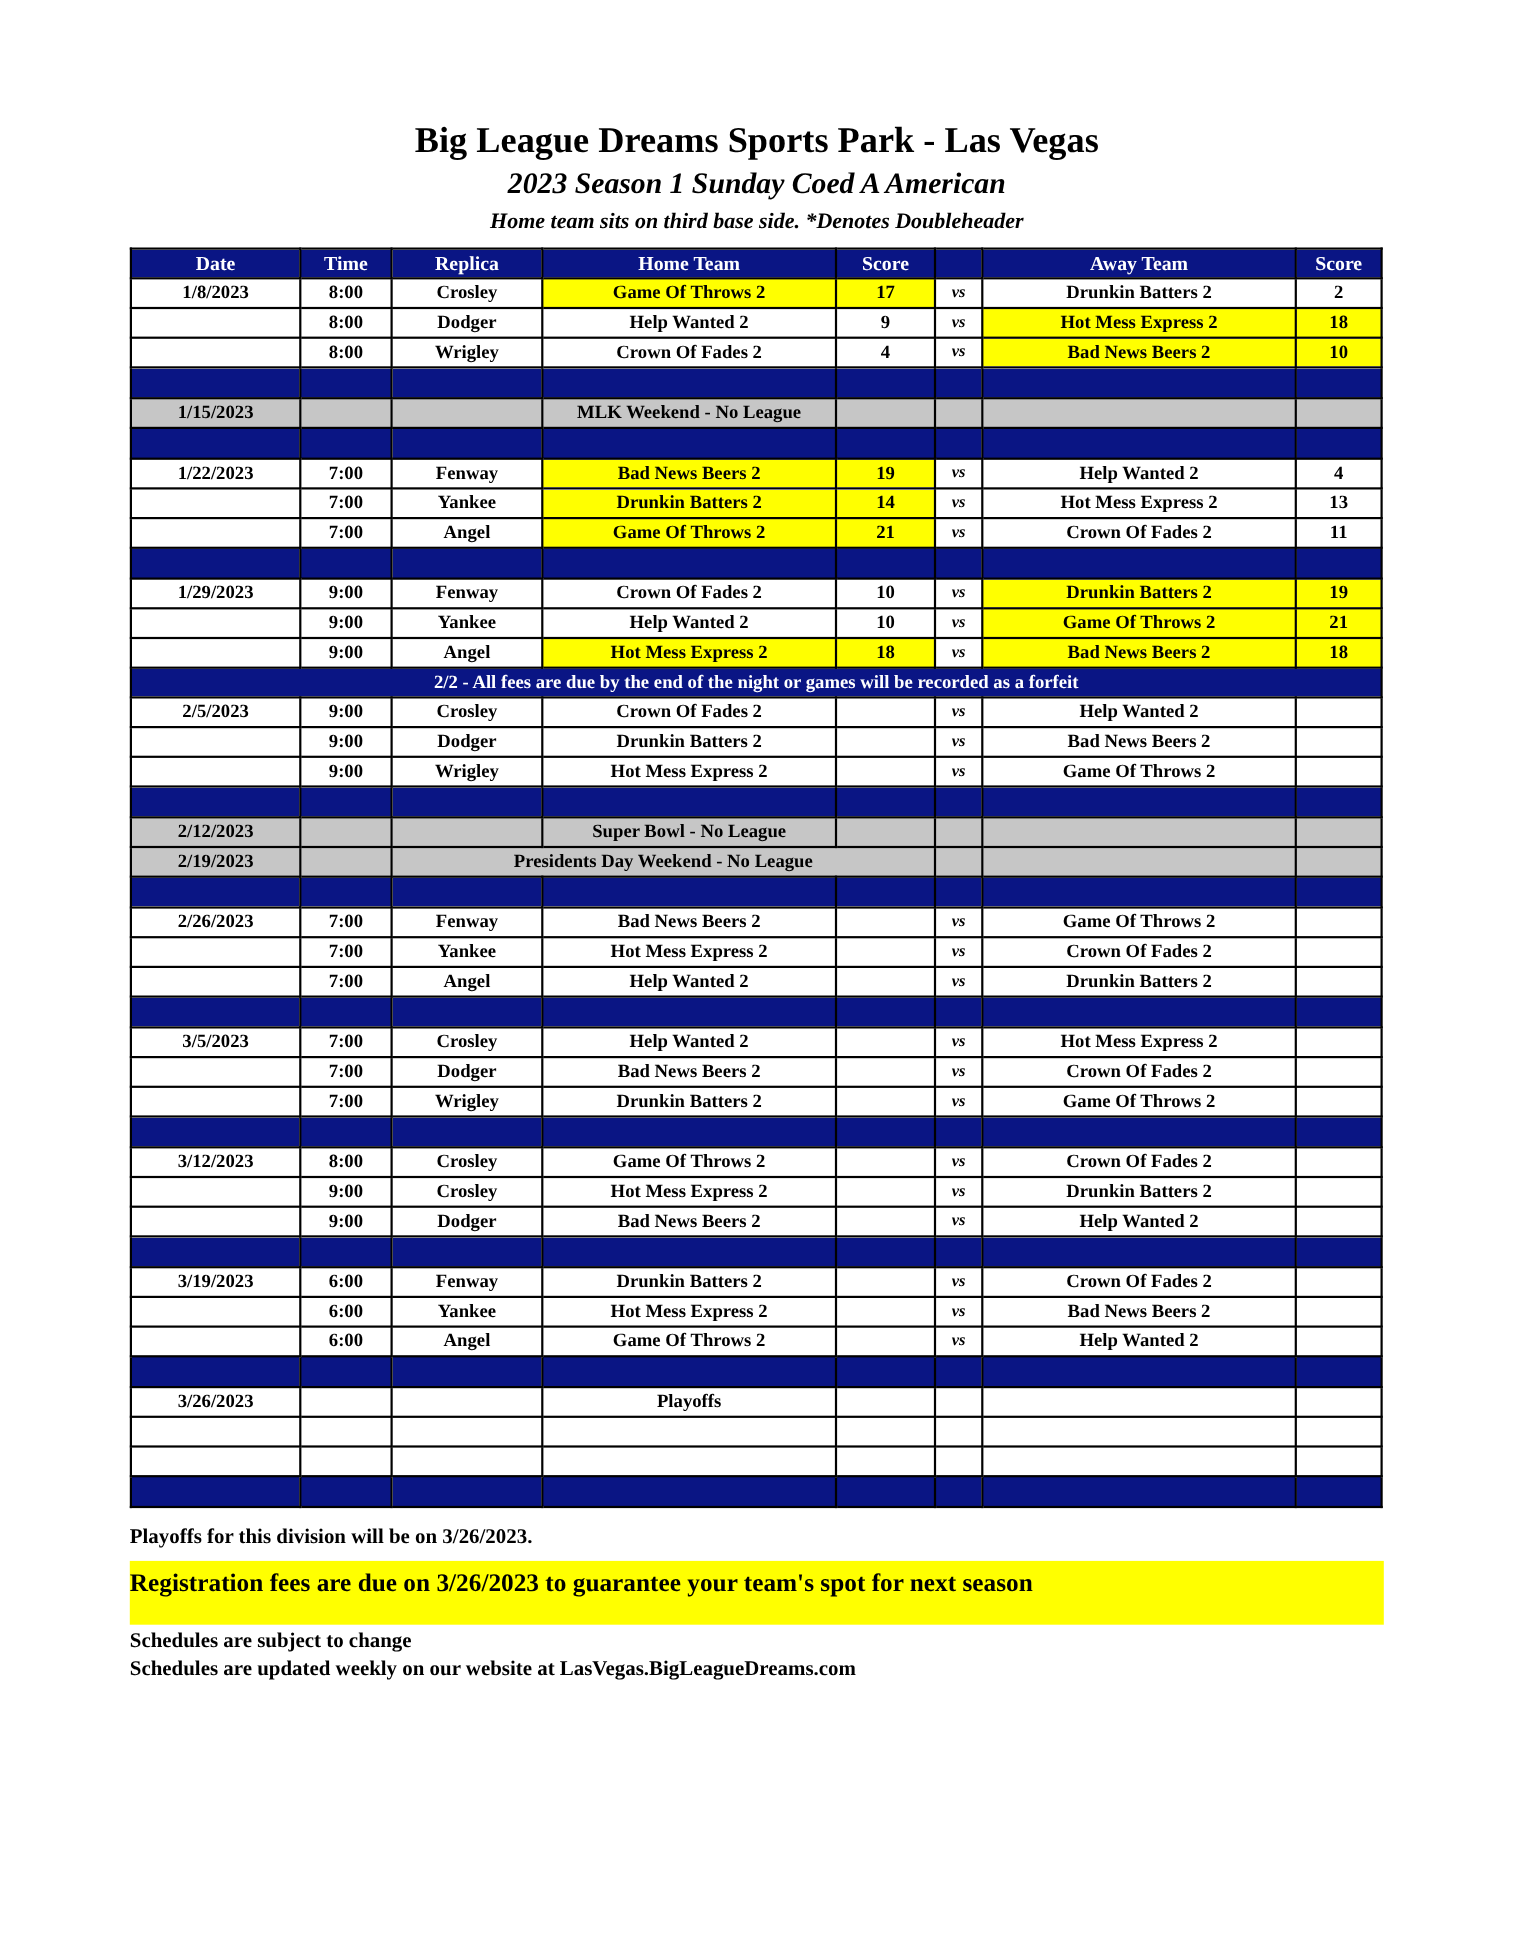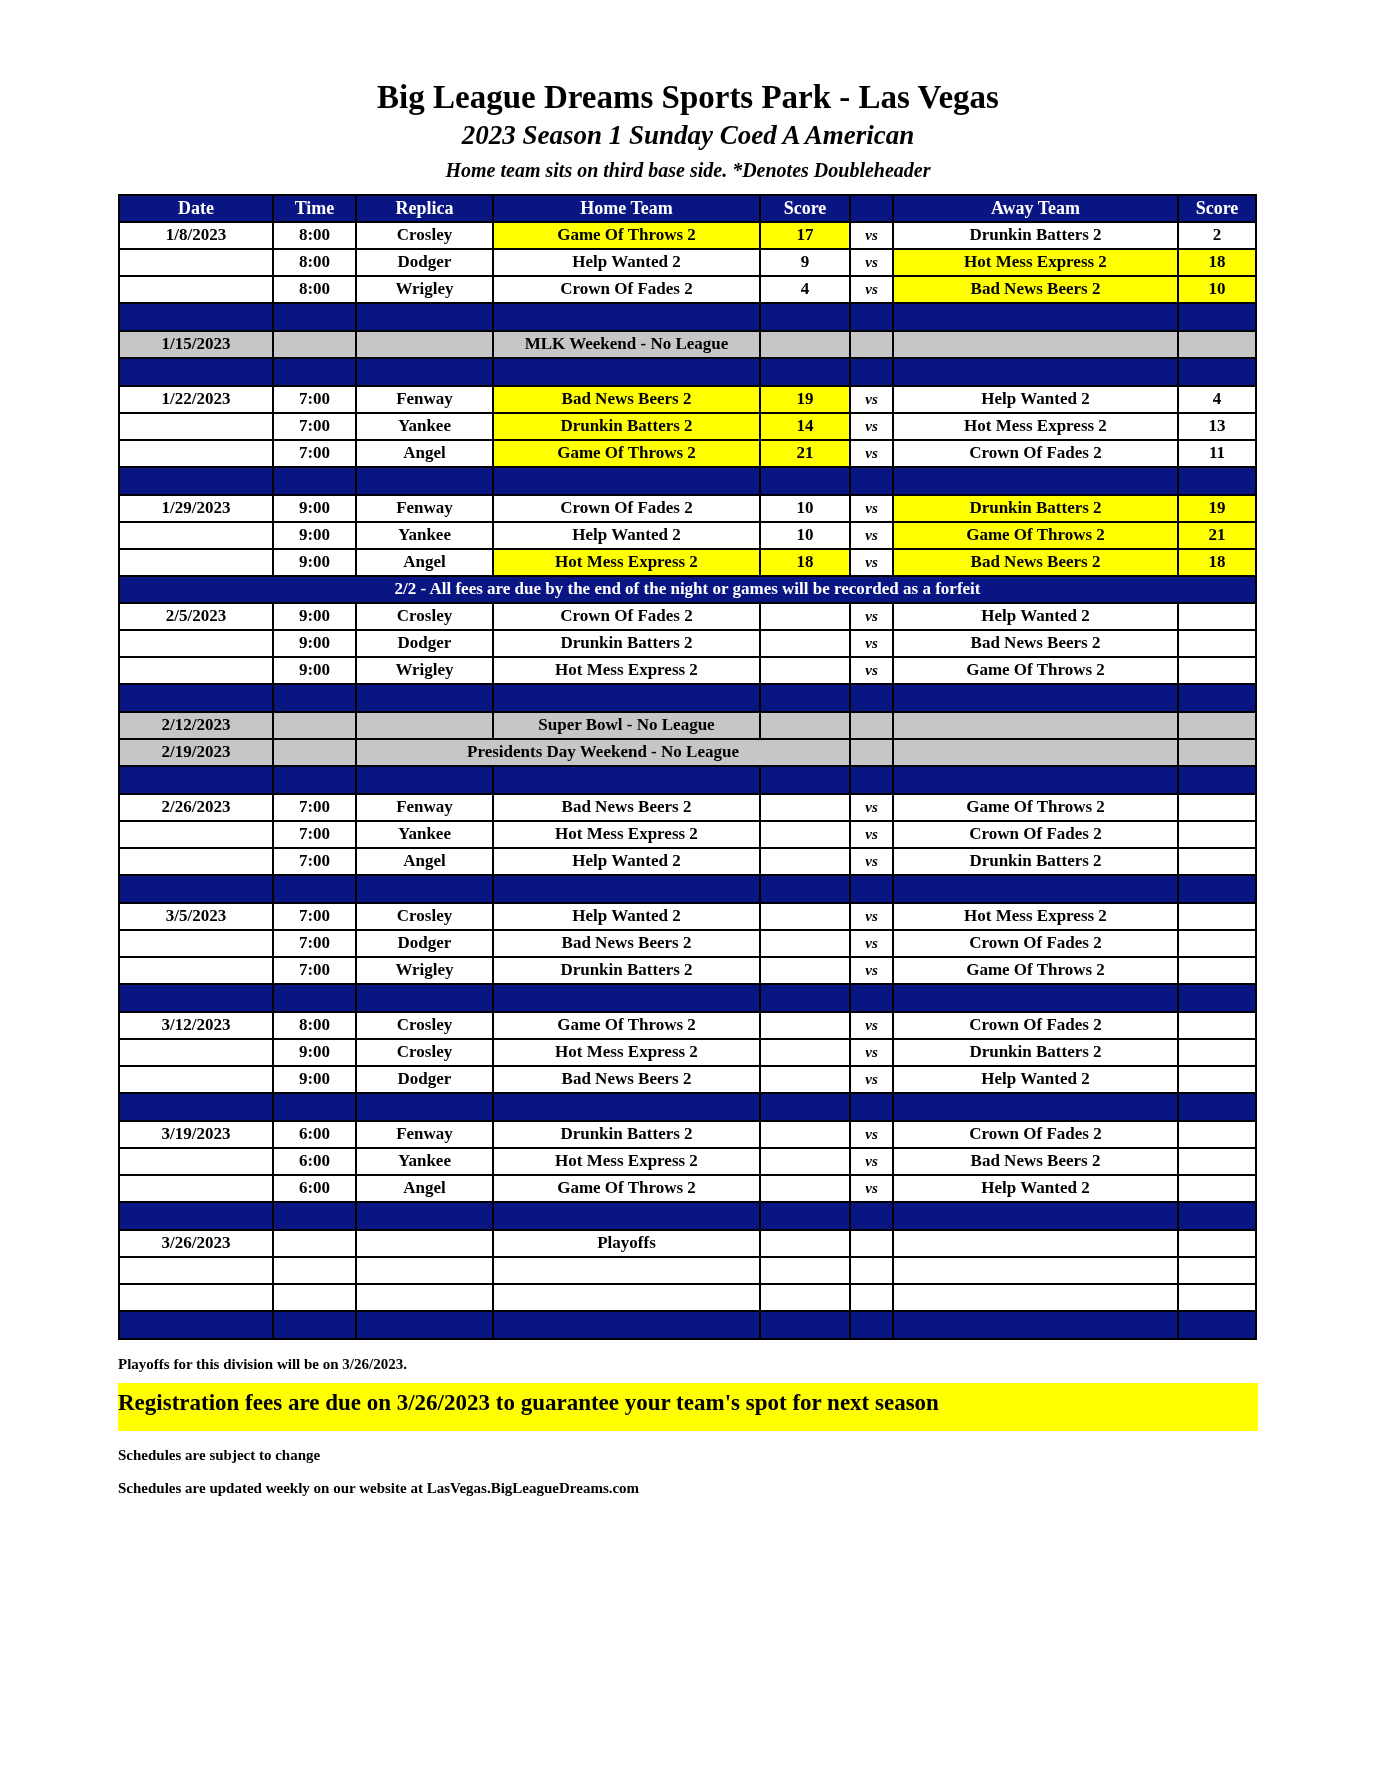--- a/index.html
+++ b/index.html
@@ -2,38 +2,38 @@
 <html style="--navy: #0a1584; --gray: #c6c6c6; --yellow: #ffff00; --red: #fa0a0a;"><head>
 <meta charset="utf-8">
 <style>
   :root{
     --navy:#0a1584; --gray:#c6c6c6; --yellow:#ffff00; --red:#fa0a0a;
   }
   html,body{margin:0;padding:0;background:#ffffff;}
   .page{position:relative;width:1377px;height:1782px;background:#ffffff;
         font-family:"Liberation Serif",serif;color:#000;overflow:hidden;}
   .doc{position:absolute;left:118px;top:0;width:1140px;}
-  .title{margin-top:79px;text-align:center;font-size:33px;font-weight:bold;white-space:nowrap;}
+  .title{margin-top:110px;text-align:center;font-size:33px;font-weight:bold;white-space:nowrap;}
   .subtitle{margin-top:4px;text-align:center;font-size:27px;font-weight:bold;white-space:nowrap;font-style:italic;}
   .tagline{margin-top:8px;text-align:center;font-size:20px;font-weight:bold;font-style:italic;white-space:nowrap;}
   table.sched{border-collapse:collapse;table-layout:fixed;width:1088px;margin-top:12px;}
   table.sched td{border:2px solid #000;height:25px;text-align:center;vertical-align:middle;
         font-weight:bold;font-size:17px;line-height:1.1;white-space:nowrap;overflow:hidden;
         padding:0 2px;background:#fff;color:#000;}
   tr.header td{background:var(--navy);color:#fff;font-size:18px;}
   tr.spacer td{background:var(--navy);height:26px;}
   tr.notice td{background:var(--gray);}
   table.sched td.hl{background:var(--yellow);}
   table.sched td.vs{font-style:italic;font-size:15px;padding:0;}
   tr.banner-navy td{background:var(--navy);color:#fff;font-size:17px;}
   tr.banner-red td{background:var(--red);color:#fff;height:56px;font-size:18px;}
   tr.banner-red td div{line-height:27px;}
   .footer{margin-top:16px;font-weight:bold;text-align:left;}
-  .f-line{font-size:15px;margin-top:16px;white-space:nowrap;}
-  .f-highlight{background:var(--yellow);margin-top:10px;padding:7px 4px 15px 0;font-size:23px;white-space:nowrap;}
+  .f-line{font-size:19px;margin-top:4px;white-space:nowrap;}
+  .f-highlight{background:var(--yellow);margin-top:10px;padding:7px 4px 25px 0;font-size:23px;white-space:nowrap;}
 </style>
 </head>
 <body>
 
 <div class="page">
   <div class="doc">
     <div class="title">Big League Dreams Sports Park - Las Vegas</div>
     <div class="subtitle">2023 Season 1 Sunday Coed A American</div>
     <div class="tagline">Home team sits on third base side.  *Denotes Doubleheader</div>
 

